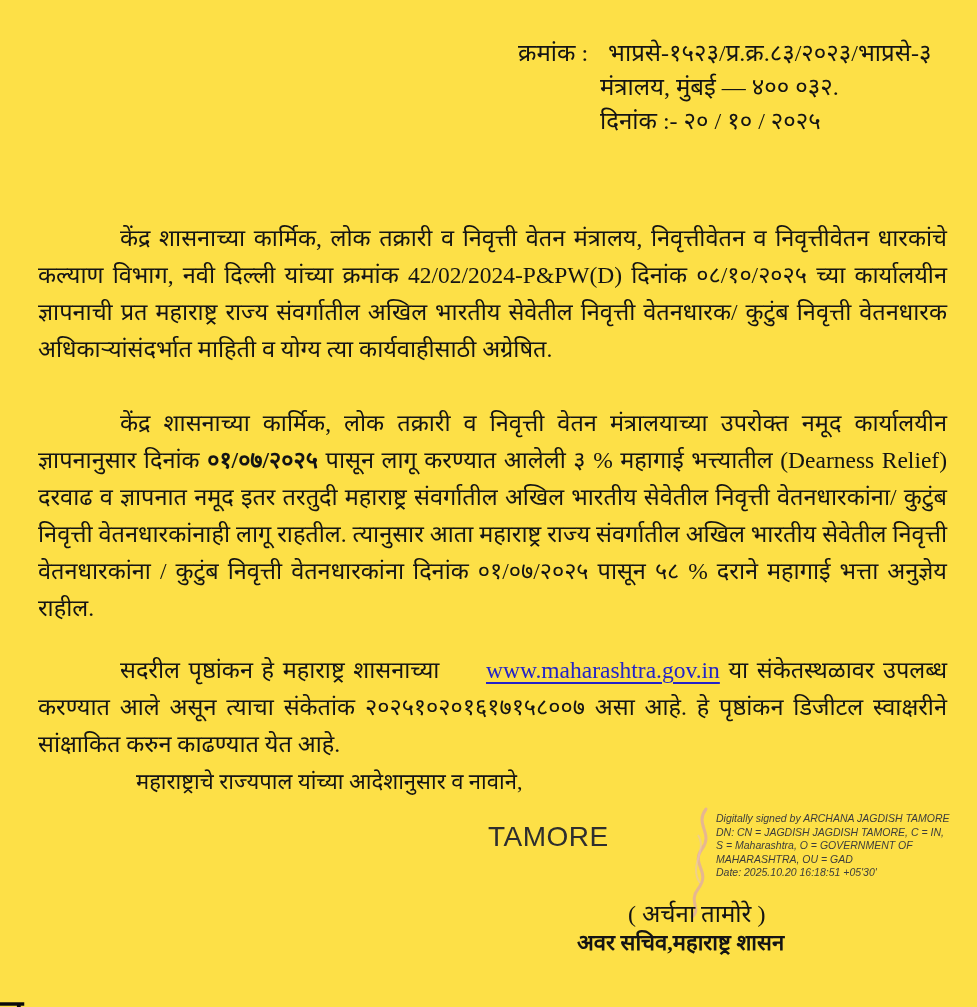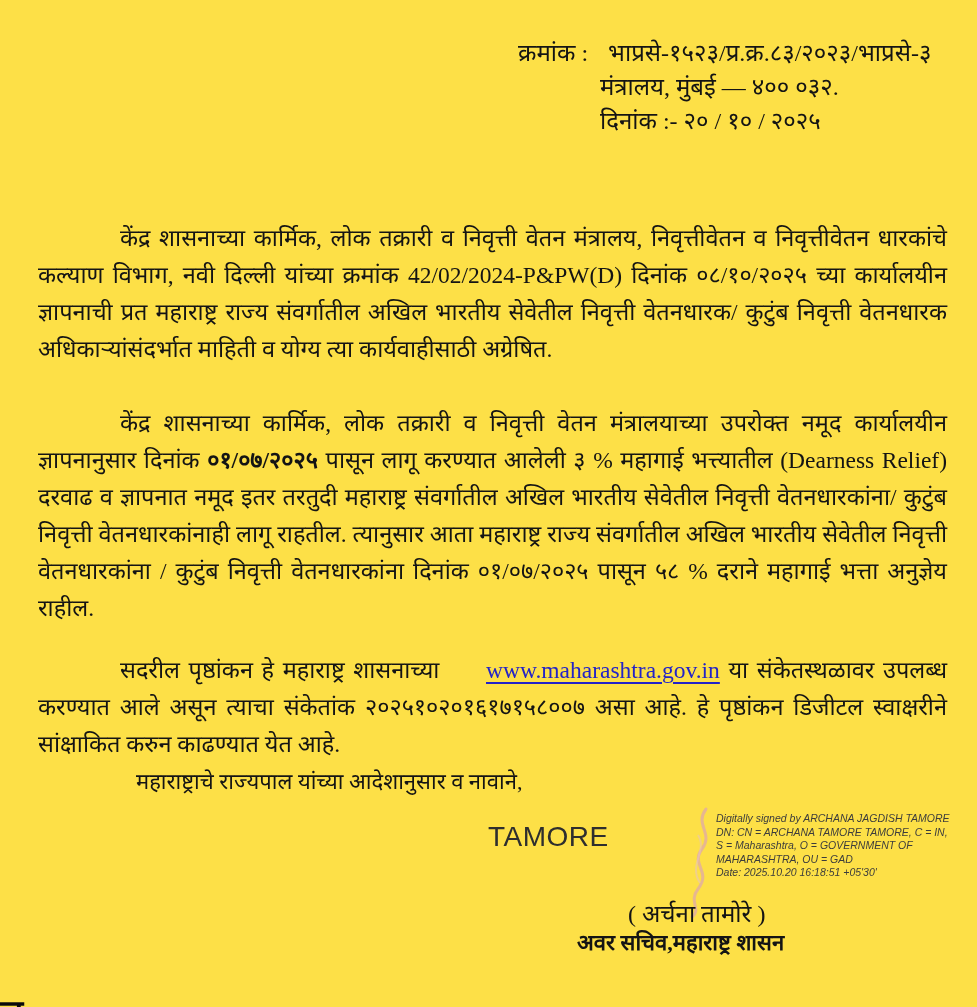--- a/index.html
+++ b/index.html
@@ -134,21 +134,21 @@
     <div>TAMORE</div>
   </div>
 
   <svg class="sig-scribble" viewBox="0 0 60 115">
     <path d="M38,4 C26,20 46,28 34,44 C22,60 44,66 30,84 C20,97 34,104 24,112" fill="none" stroke="#dfa9a8" stroke-width="3" stroke-linecap="round" opacity="0.75"></path>
     <path d="M30,30 C40,45 20,60 32,78" fill="none" stroke="#e8c2c1" stroke-width="2" opacity="0.55"></path>
   </svg>
 
   <div class="sig-cert">
     <span>Digitally signed by ARCHANA JAGDISH TAMORE</span>
-    <span>DN: CN = ARCHANA TAMORE TAMORE, C = IN,</span>
+    <span>DN: CN = JAGDISH JAGDISH TAMORE, C = IN,</span>
     <span>S = Maharashtra, O = GOVERNMENT OF</span>
     <span>MAHARASHTRA, OU = GAD</span>
     <span>Date: 2025.10.20 16:18:51 +05'30'</span>
   </div>
 
   <div class="sig-marathi">( अर्चना तामोरे )</div>
 
   <div class="sig-designation">अवर सचिव,महाराष्ट्र शासन</div>
 
   <div class="corner-fragment">ज</div>

